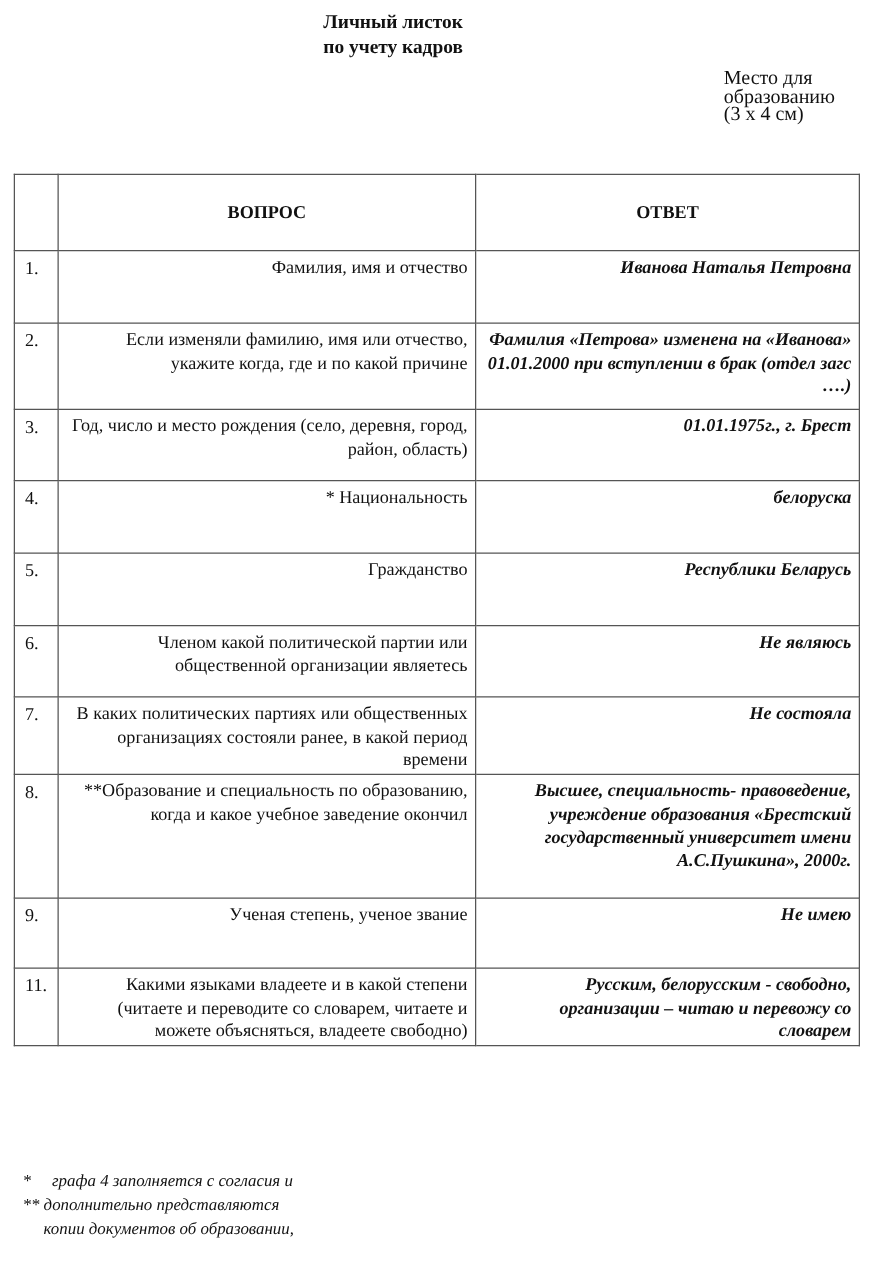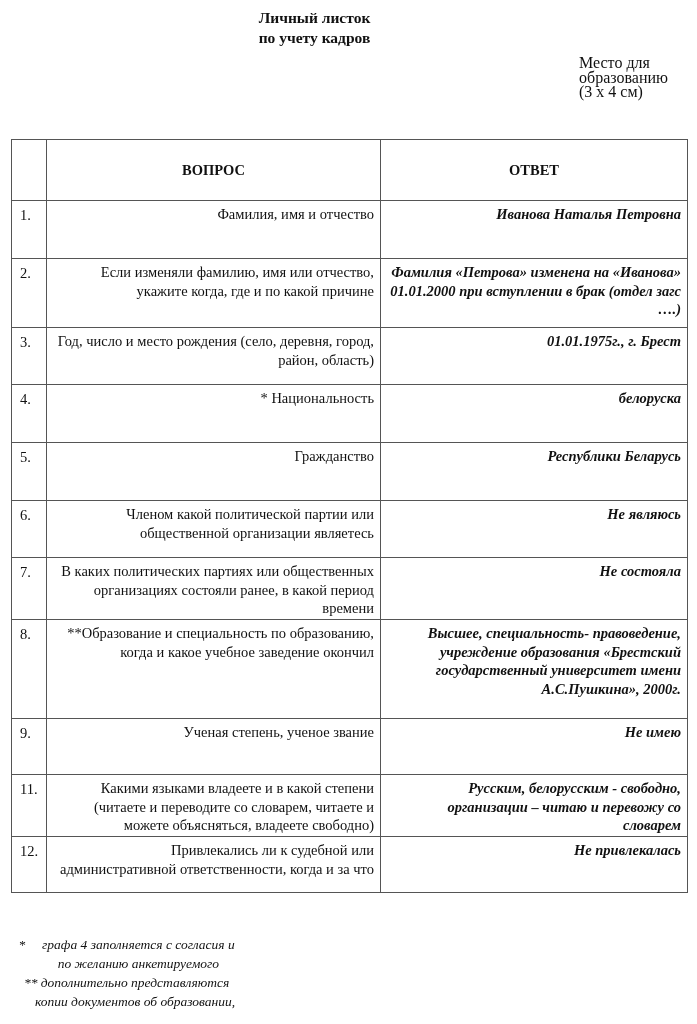--- a/index.html
+++ b/index.html
@@ -12,21 +12,21 @@
   .photo { position: absolute; left: 579px; top: 56px; font-size: 16px; line-height: 14.5px; }
   table { position: absolute; left: 11px; top: 107px; border-collapse: collapse;
           table-layout: fixed; width: 676px; margin-top: 32px; }
   td, th { border: 1.3px solid #555; vertical-align: top; padding: 0; font-size: 14.5px; line-height: 18.5px; }
   th { font-weight: bold; text-align: center; vertical-align: middle; font-size: 14.5px; }
   col.c1 { width: 35px; } col.c2 { width: 334px; } col.c3 { width: 307px; }
   td.num { padding: 5px 0 0 8px; }
   td.q { padding: 4px 6px 0 8px; text-align: right; }
   td.a { padding: 4px 6px 0 6px; text-align: right; font-weight: bold; font-style: italic; }
   .foot { position: absolute; left: 18px; top: 935px; font-style: italic; font-size: 13.5px; line-height: 19px; }
-  .foot div { white-space: pre; text-align: center; }
+  .foot div { white-space: pre; }
 </style>
 </head>
 <body>
 
 <div class="title l1">Личный листок</div>
 <div class="title l2">по учету кадров</div>
 
 <div class="photo">
   <div>Место для</div>
   <div>образованию</div>
@@ -90,26 +90,20 @@
       <tr style="height: 56px;">
         <td class="num">9.</td>
         <td class="q">Ученая степень, ученое звание</td>
         <td class="a">Не имею</td>
       </tr>
       <tr style="height: 62px;">
         <td class="num">11.</td>
         <td class="q">Какими языками владеете и в какой степени (читаете и переводите со словарем, читаете и можете объясняться, владеете свободно)</td>
         <td class="a">Русским, белорусским - свободно, организации – читаю и перевожу со словарем</td>
       </tr>
-      <tr style="height: 56px;">
-        <td class="num">12.</td>
-        <td class="q">Привлекались ли к судебной или административной ответственности, когда и за что</td>
-        <td class="a">Не привлекалась</td>
-      </tr>
     </tbody>
 </table>
 
 <div class="foot">
   <div>*     графа 4 заполняется с согласия и</div>
-  <div>       по желанию анкетируемого</div>
   <div>** дополнительно представляются</div>
   <div>     копии документов об образовании,</div>
 </div>
 
 </body></html>

